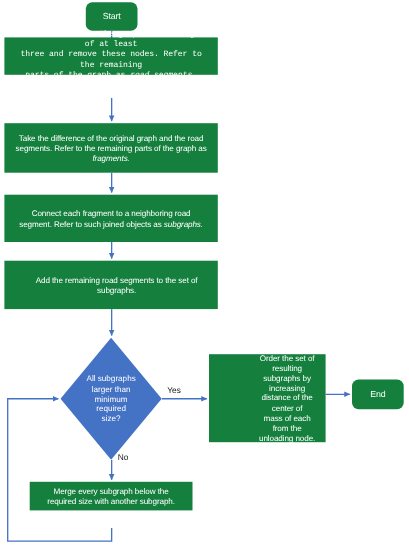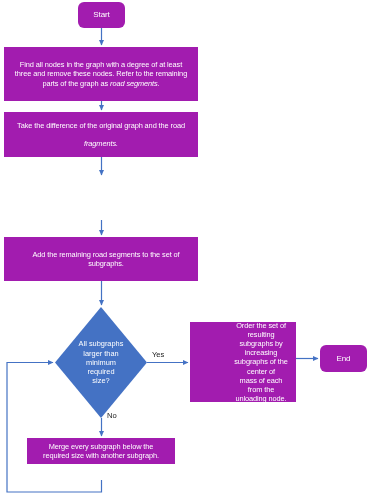--- a/index.html
+++ b/index.html
@@ -17,21 +17,21 @@
   #flow {
     position: absolute;
     left: 0;
     top: 0;
     width: 372px;
     height: 500px;
   }
   .node {
     position: absolute;
     box-sizing: border-box;
-    background: #a21caf;
+    background: #15803d;
     color: #ffffff;
     display: flex;
     align-items: center;
     justify-content: center;
     text-align: center;
     line-height: 1.22;
     letter-spacing: -0.1px;
   }
   .node-inner {
     padding: 0 6px;
@@ -113,36 +113,42 @@
       <line x1="296" y1="358.5" x2="318" y2="358.5" marker-end="url(#arrowhead)"></line>
       <line x1="101.5" y1="418" x2="101.5" y2="436" marker-end="url(#arrowhead)"></line>
       <path d="M101.5,480 L101.5,492 L7,492 L7,362.5 L53,362.5" marker-end="url(#arrowhead)"></path>
     </g>
   </svg>
 
   <div class="node terminator" style="left:78px; top:2px; width:47px; height:26px;">
     <div class="node-inner">Start</div>
   </div>
 
-  <div class="node process" style="left:4px; top:47px; width:194px; height:54px;">
+  <div class="node process" style="left:4px; top:34px; width:194px; height:34px;font-family:Liberation Mono, monospace;">
     <div class="node-inner">
       <span>Find all nodes in the graph with a degree of at least</span><br>
       <span>three and remove these nodes. Refer to the remaining</span><br>
       <span>parts of the graph as </span><em>road segments.</em>
     </div>
   </div>
 
   <div class="node process" style="left:4px; top:112px; width:194px; height:45px;">
     <div class="node-inner">
       <span>Take the difference of the original graph and the road</span><br>
-      <br>
+      <span>segments. Refer to the remaining parts of the graph as</span><br>
       <em>fragments.</em>
     </div>
   </div>
 
+  <div class="node process" style="left:4px; top:177px; width:194px; height:43px;">
+    <div class="node-inner">
+      <span>Connect each fragment to a neighboring road</span><br>
+      <span>segment. Refer to such joined objects as </span><em>subgraphs.</em>
+    </div>
+  </div>
 
   <div class="node process" style="left:4px; top:237px; width:194px; height:44px;padding-left:10px;">
     <div class="node-inner">
       <span>Add the remaining road segments to the set of</span><br>
       <span>subgraphs.</span>
     </div>
   </div>
 
   <div class="decision">
     <div class="diamond-shape"></div>
@@ -152,21 +158,21 @@
   </div>
 
   <div class="edge-label" style="left:152px; top:350px;">Yes</div>
 
   <div class="edge-label" style="left:107px; top:411px;">No</div>
 
   <div class="node process" style="left:190px; top:322px; width:106px; height:80px;padding-left:36px;">
     <div class="node-inner">
       <span>Order the set of resulting</span><br>
       <span>subgraphs by increasing</span><br>
-      <span>subgraphs of the center of</span><br>
+      <span>distance of the center of</span><br>
       <span>mass of each from the</span><br>
       <span>unloading node.</span>
     </div>
   </div>
 
   <div class="node terminator" style="left:320px; top:345px; width:47px; height:27px;align-items:center;">
     <div class="node-inner">End</div>
   </div>
 
   <div class="node process" style="left:27px; top:438px; width:148px; height:26px;">

